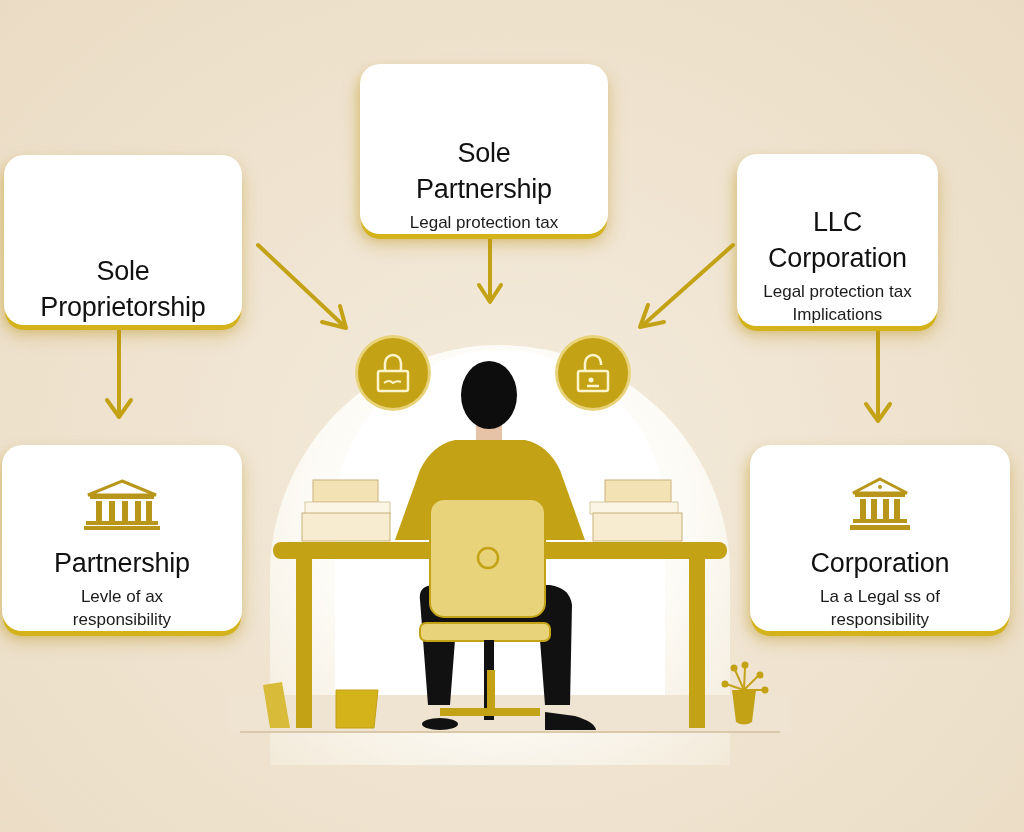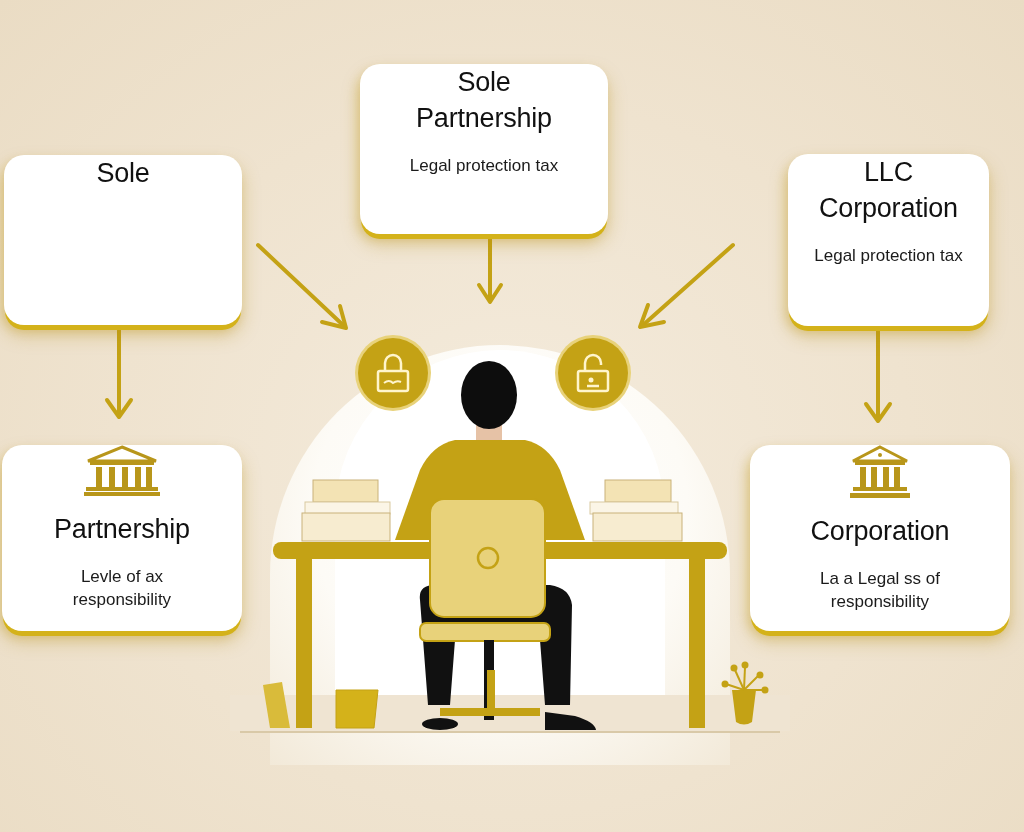--- a/index.html
+++ b/index.html
@@ -7,30 +7,30 @@
     width:1024px; height:832px; overflow:hidden; position:relative;
     background: radial-gradient(ellipse at 50% 55%, #f4ebdc 0%, #efe3cf 55%, #eadcc4 100%);
     font-family: "Liberation Sans", sans-serif;
   }
   .stage { position:absolute; inset:0; }
 
   
   .card {
     position:absolute; background:#ffffff; border-radius:20px;
     box-shadow: 0 6px 0 -1px #d4b21a, 0 10px 18px rgba(180,140,20,0.35), -3px 6px 10px rgba(200,160,20,0.25);
-    display:flex; flex-direction:column; align-items:center; justify-content:flex-start;
+    display:flex; flex-direction:column; align-items:center; justify-content:flex-end;
     text-align:center; color:#111;
   }
   .card .title { font-size:27px; line-height:36px; font-weight:400; letter-spacing:-0.2px; }
-  .card .desc { font-size:17px; line-height:23px; color:#1b1b1b; margin-top:18px; }
+  .card .desc { font-size:17px; line-height:23px; color:#1b1b1b; margin-top:4px; }
   .card .icon { margin-bottom:10px; }
 
   #card-sole { left:4px; top:155px; width:238px; height:170px; }
   #card-solepart { left:360px; top:64px; width:248px; height:170px; }
-  #card-llc { left:788px; top:154px; width:201px; height:172px; }
+  #card-llc { left:737px; top:154px; width:201px; height:172px; }
   #card-partner { left:2px; top:445px; width:240px; height:186px; }
   #card-corp { left:750px; top:445px; width:260px; height:186px; }
 
   
   .arch {
     position:absolute; left:270px; top:345px; width:460px; height:420px;
     border-radius:230px 230px 0 0;
     background: radial-gradient(circle at 50% 40%, #ffffff 0%, #fdfbf6 55%, #f2e9d8 100%);
   }
   .arch-inner {
@@ -147,35 +147,37 @@
       <circle cx="734" cy="668" r="3.5" fill="#c4a215"></circle>
       <circle cx="745" cy="665" r="3.5" fill="#c4a215"></circle>
       <circle cx="760" cy="675" r="3.5" fill="#c4a215"></circle>
       <circle cx="725" cy="684" r="3.5" fill="#c4a215"></circle>
       <circle cx="765" cy="690" r="3.5" fill="#c4a215"></circle>
     </g>
   </svg>
 
   <div class="card" id="card-sole">
     <div class="title">Sole</div>
+    <div class="title">Proprietorship</div>
   </div>
 
   <div class="card" id="card-solepart">
     <div class="title">Sole</div>
     <div class="title">Partnership</div>
     <div class="desc">
       <div>Legal protection tax</div>
     </div>
   </div>
 
   <div class="card" id="card-llc">
     <div class="title">LLC</div>
     <div class="title">Corporation</div>
     <div class="desc">
       <div>Legal protection tax</div>
+      <div>Implications</div>
     </div>
   </div>
 
   <div class="card" id="card-partner">
     <div class="icon">
       <svg width="76" height="52" viewBox="0 0 76 52">
         <polygon points="38,2 72,16 4,16" fill="none" stroke="#b8961a" stroke-width="3"></polygon>
         <rect x="6" y="16" width="64" height="4" fill="#b8961a"></rect>
         <rect x="12" y="22" width="6" height="20" fill="#b8961a"></rect>
         <rect x="25" y="22" width="6" height="20" fill="#b8961a"></rect>

